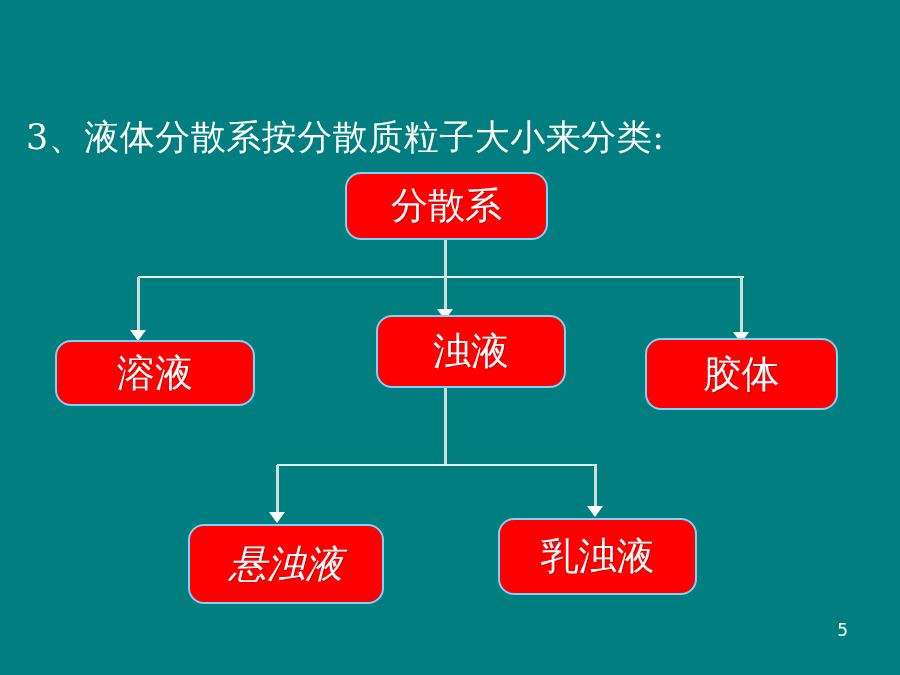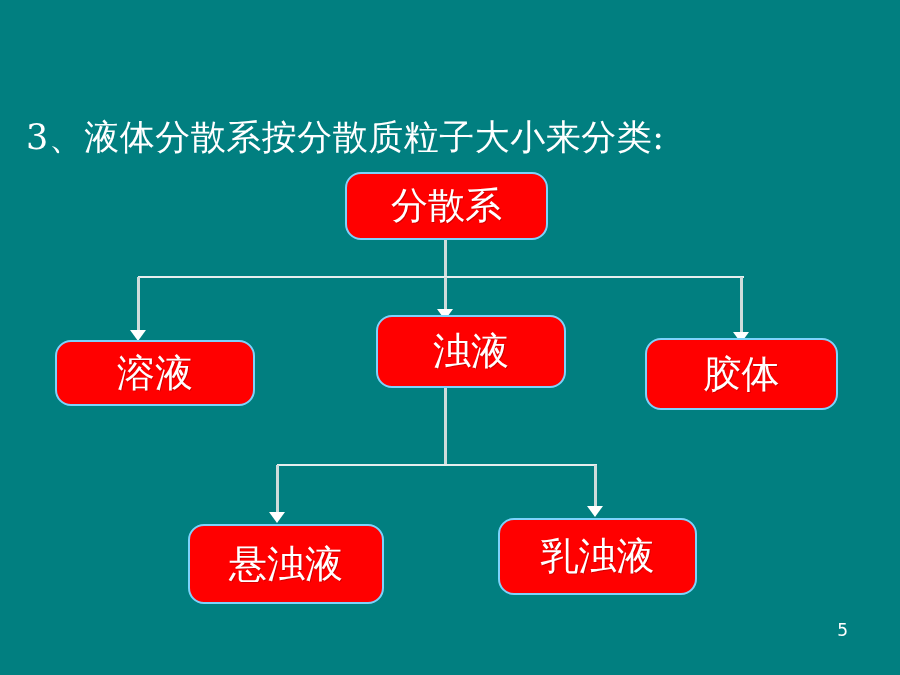--- a/index.html
+++ b/index.html
@@ -41,21 +41,21 @@
     display: flex;
     align-items: center;
     justify-content: center;
     box-sizing: border-box;
     text-shadow: 1px 1px 0 rgba(120,0,0,0.35);
   }
   #node-fenshanxi { left: 345px; top: 172px; width: 203px; height: 68px; font-size: 37px; }
   #node-rongye    { left: 55px;  top: 340px; width: 200px; height: 66px; font-size: 38px; }
   #node-zhuoye    { left: 345px; top: 315px; width: 190px; height: 73px; font-size: 38px; margin-left: 31px; }
   #node-jiaoti    { left: 645px; top: 338px; width: 193px; height: 72px; font-size: 38px; }
-  #node-xuanzhuoye{ left: 188px; top: 524px; width: 196px; height: 80px; font-size: 38px; }
+  #node-xuanzhuoye{ left: 188px; top: 524px; width: 196px; height: 80px; font-size: 38px; font-style: italic; }
   #node-ruzhuoye  { left: 498px; top: 518px; width: 199px; height: 77px; font-size: 38px; }
 
   .vline {
     position: absolute;
     width: 3px;
     background: #CFDCDC;
   }
   .hline {
     position: absolute;
     height: 2px;

